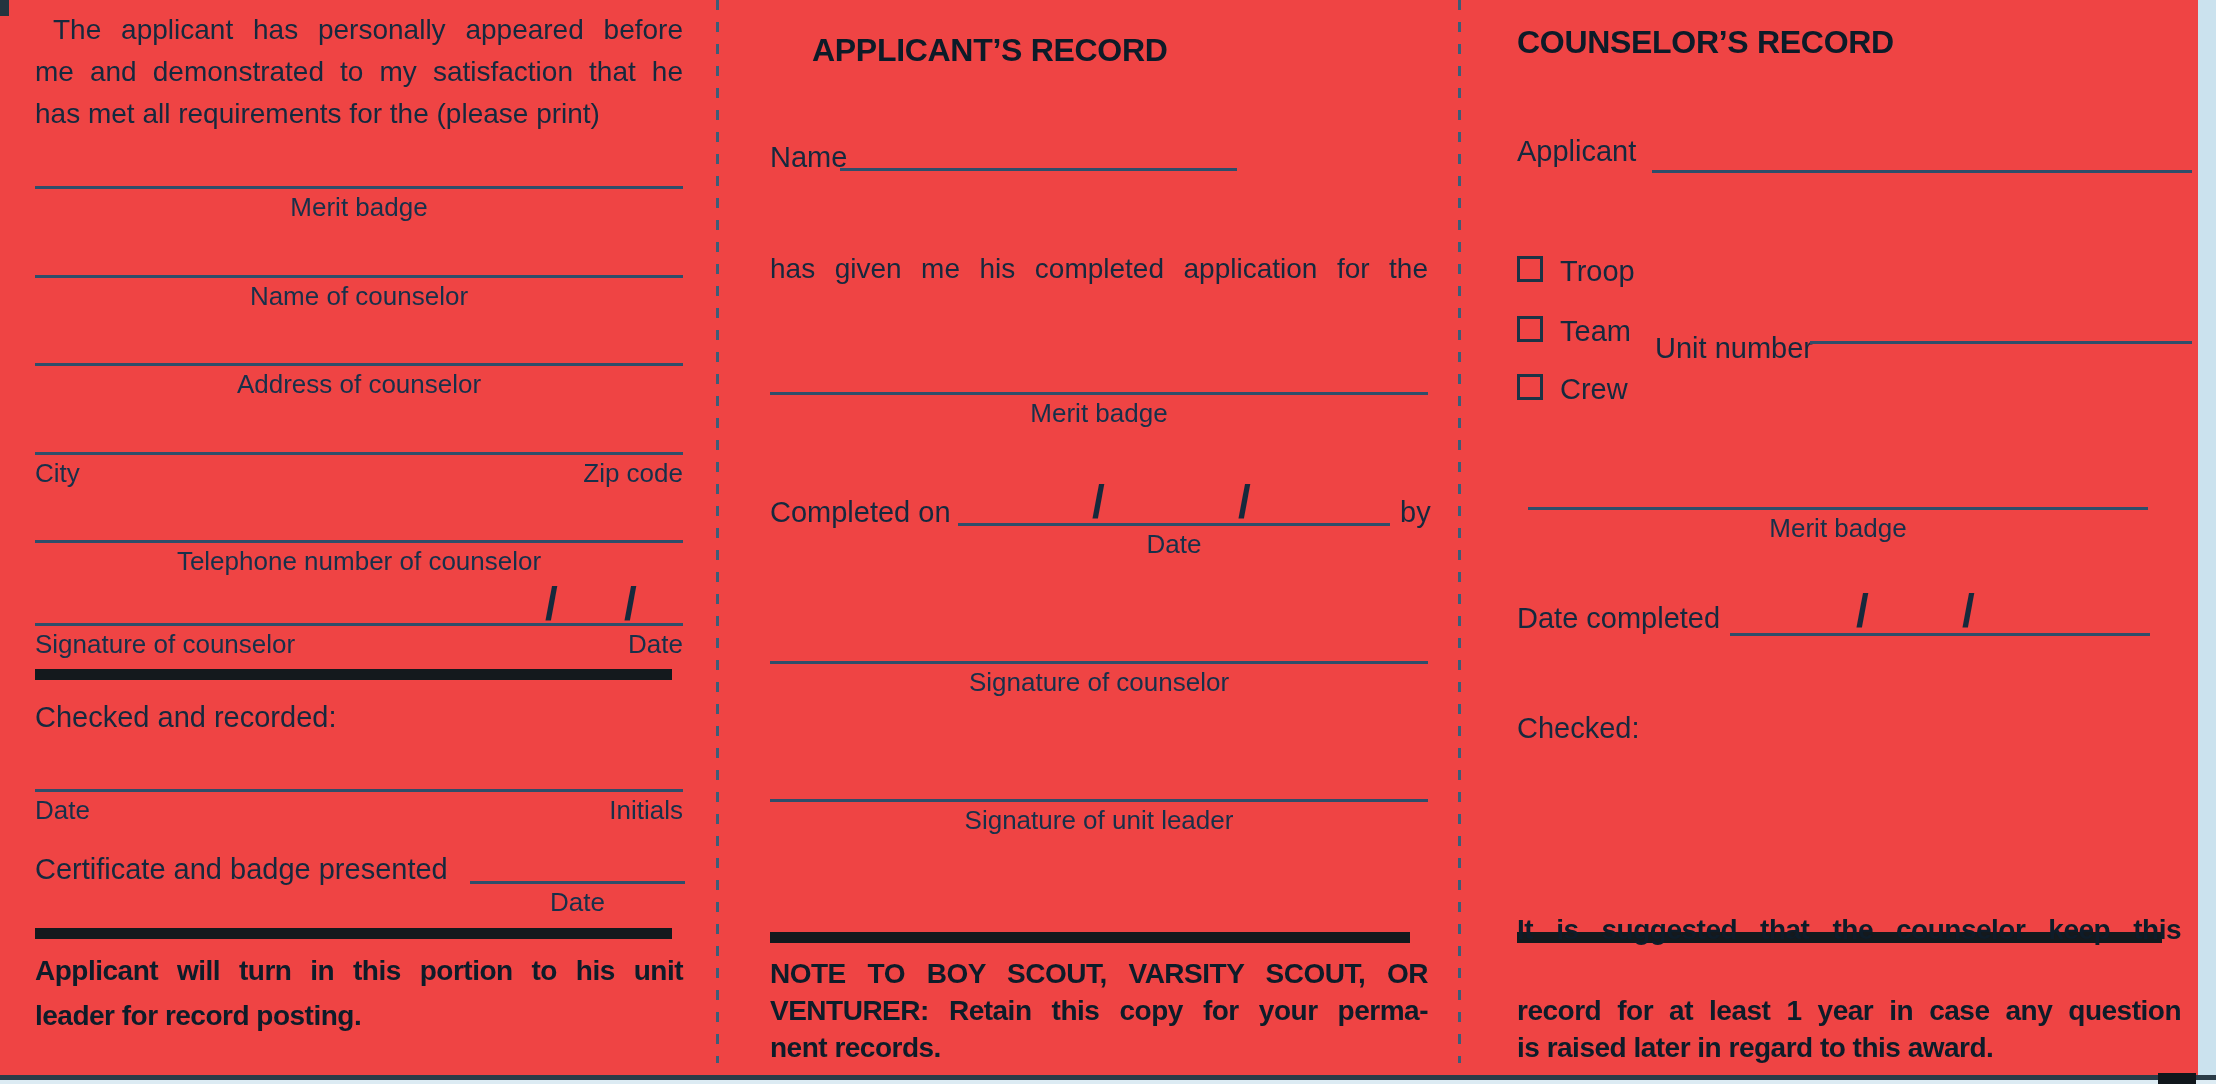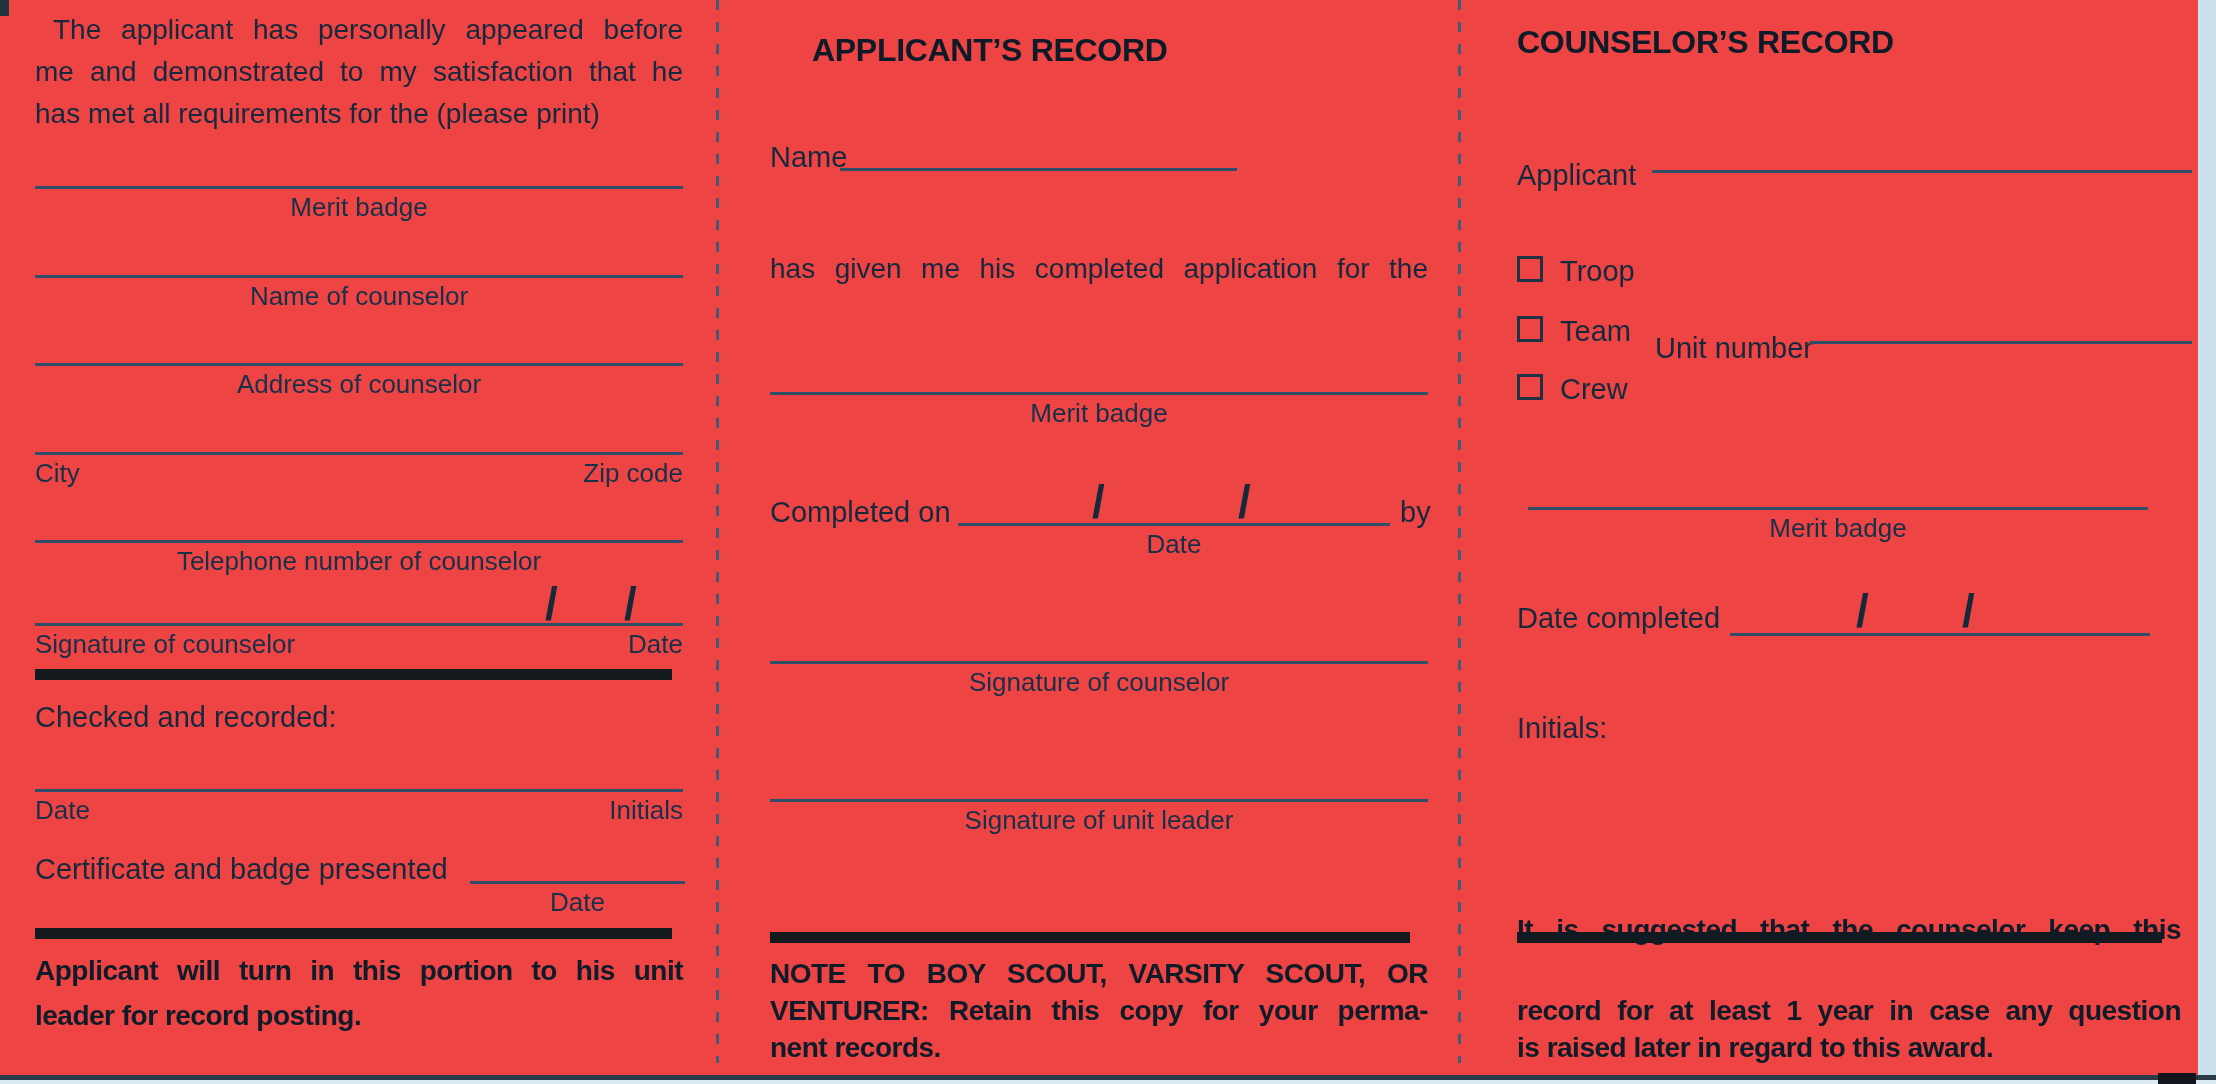--- a/index.html
+++ b/index.html
@@ -111,21 +111,21 @@
     <div class="bold-note jl" style="left:770px; top:958px; width:658px;">NOTE TO BOY SCOUT, VARSITY SCOUT, OR</div>
     <div class="bold-note jl" style="left:770px; top:995px; width:658px;">VENTURER: Retain this copy for your perma-</div>
     <div class="bold-note" style="left:770px; top:1032px; width:658px;">nent records.</div>
   </div>
 
   <div class="dashline" style="left:1458px;"></div>
 
   <div>
     <div class="t title" style="left:1517px; top:24px;">COUNSELOR’S RECORD</div>
 
-    <div class="t body" style="left:1517px; top:159px;text-align:center;">Applicant</div>
+    <div class="t body" style="left:1517px; top:135px;text-align:center;">Applicant</div>
     <div class="rule" style="left:1652px; top:170px; width:540px;"></div>
 
     <div class="cb" style="left:1517px; top:256px;"></div>
     <div class="t body" style="left:1560px; top:255px;">Troop</div>
 
     <div class="cb" style="left:1517px; top:316px;"></div>
     <div class="t body" style="left:1560px; top:315px;">Team</div>
     <div class="t body" style="left:1655px; top:332px;">Unit number</div>
     <div class="rule" style="left:1810px; top:341px; width:382px;"></div>
 
@@ -133,21 +133,21 @@
     <div class="t body" style="left:1560px; top:373px;">Crew</div>
 
     <div class="rule" style="left:1528px; top:507px; width:620px;"></div>
     <div class="t lbl ctr" style="left:1528px; top:514px; width:620px;">Merit badge</div>
 
     <div class="t body" style="left:1517px; top:602px;">Date completed</div>
     <div class="slash" style="left:1856px; top:588px;">/</div>
     <div class="slash" style="left:1962px; top:588px;">/</div>
     <div class="rule" style="left:1730px; top:633px; width:420px;"></div>
 
-    <div class="t body" style="left:1517px; top:712px;">Initials:</div>
+    <div class="t body" style="left:1517px; top:712px;">Checked:</div>
 
     <div class="thick" style="left:1517px; top:932px; width:645px;"></div>
 
     <div class="bold-note jl" style="left:1517px; top:914px; width:664px;">It is suggested that the counselor keep this</div>
     <div class="bold-note jl" style="left:1517px; top:995px; width:664px;">record for at least 1 year in case any question</div>
     <div class="bold-note" style="left:1517px; top:1032px; width:664px;">is raised later in regard to this award.</div>
   </div>
 
   <div class="edge-right"></div>
   <div class="edge-bottom-line"></div>

